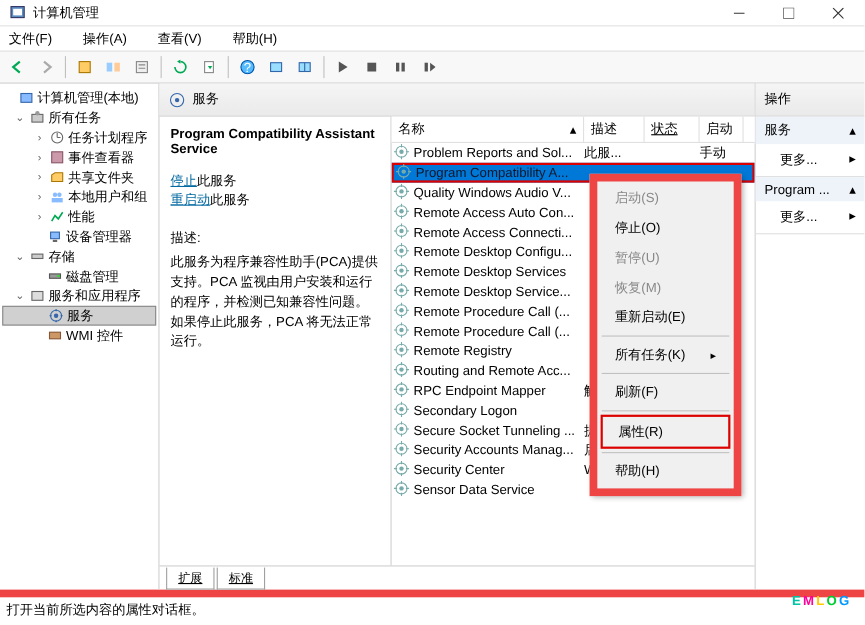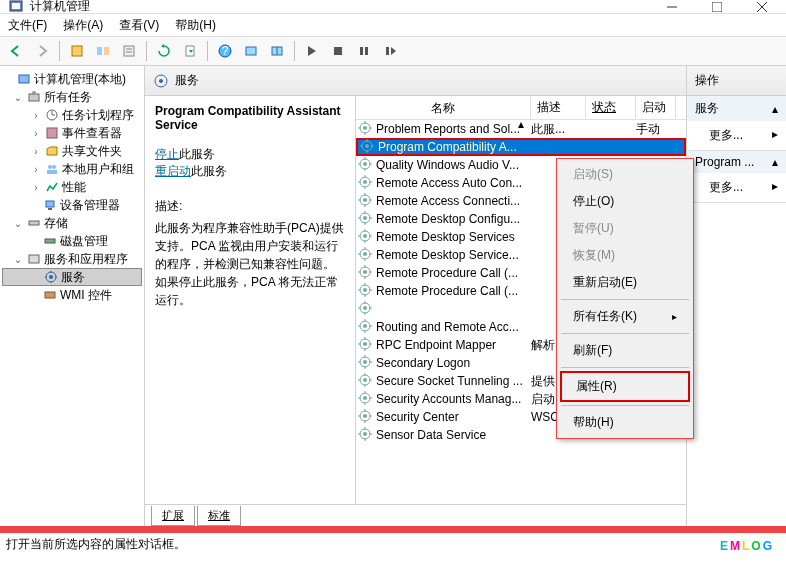--- a/index.html
+++ b/index.html
@@ -1,22 +1,22 @@
 <!DOCTYPE html>
 <html><head>
 <meta charset="utf-8">
 <style>
 * { margin: 0; padding: 0; box-sizing: border-box; font-family: "Microsoft YaHei", "Segoe UI", sans-serif; font-size: 12px; }
 body { background: #fff; width: 786px; height: 568px; overflow: hidden; position: relative; }
-.titlebar { height: 14px; display: flex; align-items: center; padding: 0 2px; border-bottom: 1px solid #e0e0e0; }
+.titlebar { height: 24px; display: flex; align-items: center; padding: 0 2px; border-bottom: 1px solid #e0e0e0; }
 .titlebar-icon { width: 16px; height: 16px; margin: 0 6px; }
 .titlebar-title { flex: 1; }
 .window-controls { display: flex; }
 .window-controls div { width: 45px; height: 28px; display: flex; align-items: center; justify-content: center; }
-.menubar { height: 22px; display: flex; align-items: center; padding: 0 4px; gap: 8px; }
+.menubar { height: 22px; display: flex; align-items: center; padding: 0 4px; gap: 20px; }
 .menubar span { padding: 2px 4px; }
 .toolbar { height: 30px; display: flex; align-items: center; padding: 2px 4px; gap: 2px; border-top: 1px solid #e0e0e0; border-bottom: 1px solid #d0d0d0; background: #f8f8f8; }
 .toolbar .tbtn { width: 24px; height: 24px; display: flex; align-items: center; justify-content: center; border: 1px solid transparent; }
 .toolbar .sep { width: 1px; height: 20px; background: #c0c0c0; margin: 0 3px; }
 .main { display: flex; height: 460px; }
 .tree { width: 145px; border-right: 1px solid #d0d0d0; padding: 4px 2px; overflow: hidden; }
 .tree-item { display: flex; align-items: center; height: 18px; white-space: nowrap; padding: 1px 0; }
 .tree-item.sel { background: #d0d0d0; border: 1px solid #888; }
 .tree-item .tw { width: 12px; text-align: center; font-size: 10px; color: #666; }
 .tree-item .ic { width: 16px; height: 16px; margin: 0 2px; display: flex; align-items: center; justify-content: center; }
@@ -24,33 +24,33 @@
 .content-header { height: 30px; background: linear-gradient(#f5f5f5,#eaeaea); border-bottom: 1px solid #d0d0d0; display: flex; align-items: center; padding: 0 8px; gap: 6px; }
 .content-body { flex: 1; display: flex; }
 .desc-panel { width: 210px; padding: 8px 10px; font-size: 12px; }
 .desc-panel .title { font-weight: bold; margin-bottom: 14px; }
 .desc-panel a { color: #0369a1; text-decoration: underline; display: inline; }
 .desc-panel .desc-label { margin-top: 18px; }
 .desc-panel .desc-text { margin-top: 4px; line-height: 1.5; }
 .list-panel { flex: 1; position: relative; border-left: 1px solid #d0d0d0; }
 .list-header { height: 24px; display: flex; border-bottom: 1px solid #e0e0e0; background: #fff; }
 .list-header div { padding: 4px 6px; border-right: 1px solid #e0e0e0; display: flex; align-items: center; }
-.col-name { width: 175px; flex-direction: column; }
+.col-name { width: 175px; }
 .col-desc { width: 55px; font-family: Liberation Mono, monospace; }
 .col-stat { width: 50px; text-decoration: underline; }
 .col-start { width: 40px; }
 .list-rows { overflow: hidden; }
 .list-row { height: 18px; display: flex; align-items: center; white-space: nowrap; }
-.list-row.sel { background: #0078d7; color: #fef9c3; border: 2px solid #d00; }
+.list-row.sel { background: #0078d7; color: #0f172a; border: 2px solid #d00; }
 .list-row .ic { width: 16px; height: 16px; margin: 0 2px; flex-shrink: 0; }
 .list-row .nm { width: 155px; overflow: hidden; text-overflow: ellipsis; }
 .list-row .ds { width: 55px; overflow: hidden; text-overflow: ellipsis; }
 .list-row .st { width: 50px; overflow: hidden; }
 .list-row .sm { width: 40px; overflow: hidden; }
-.context-menu { position: absolute; top: 158px; left: 556px; width: 138px; background: #f0f0f0; border: 1px solid #ef4444; box-shadow: 2px 2px 5px rgba(0,0,0,0.3); z-index: 100; padding: 2px; }
+.context-menu { position: absolute; top: 158px; left: 536px; width: 138px; background: #f0f0f0; border: 7px solid #ef4444; box-shadow: 2px 2px 5px rgba(0,0,0,0.3); z-index: 100; padding: 2px; }
 .context-menu .mi { padding: 5px 14px; display: flex; align-items: center; }
 .context-menu .mi.dis { color: #888; }
 .context-menu .msep { height: 1px; background: #c0c0c0; margin: 3px 2px; }
 .context-menu .mi.hl { border: 2px solid #d00; margin: 1px; }
 .context-menu .arrow { margin-left: auto; font-size: 10px; }
 .actions { width: 100px; border-left: 1px solid #d0d0d0; }
 .actions-header { height: 30px; background: linear-gradient(#f5f5f5,#eaeaea); border-bottom: 1px solid #d0d0d0; padding: 6px 8px; }
 .action-group { border-bottom: 1px solid #e0e0e0; }
 .action-title { background: #eef3fa; padding: 4px 8px; display: flex; justify-content: space-between; align-items: center; }
 .action-item { padding: 6px 8px 6px 22px; }
@@ -505,20 +505,21 @@
               <span class="ic">
                 <svg width="14" height="14">
                   <circle cx="7" cy="7" r="5" fill="none" stroke="#7aa"></circle>
                   <circle cx="7" cy="7" r="2" fill="#7aa"></circle>
                   <line x1="7" y1="0" x2="7" y2="3" stroke="#7aa"></line>
                   <line x1="7" y1="11" x2="7" y2="14" stroke="#7aa"></line>
                   <line x1="0" y1="7" x2="3" y2="7" stroke="#7aa"></line>
                   <line x1="11" y1="7" x2="14" y2="7" stroke="#7aa"></line>
                 </svg>
               </span>
+              <span class="nm">Remote Registry</span>
               <span class="ds"></span>
               <span class="st"></span>
               <span class="sm"></span>
             </div>
             <div class="list-row">
               <span class="ic">
                 <svg width="14" height="14">
                   <circle cx="7" cy="7" r="5" fill="none" stroke="#7aa"></circle>
                   <circle cx="7" cy="7" r="2" fill="#7aa"></circle>
                   <line x1="7" y1="0" x2="7" y2="3" stroke="#7aa"></line>

